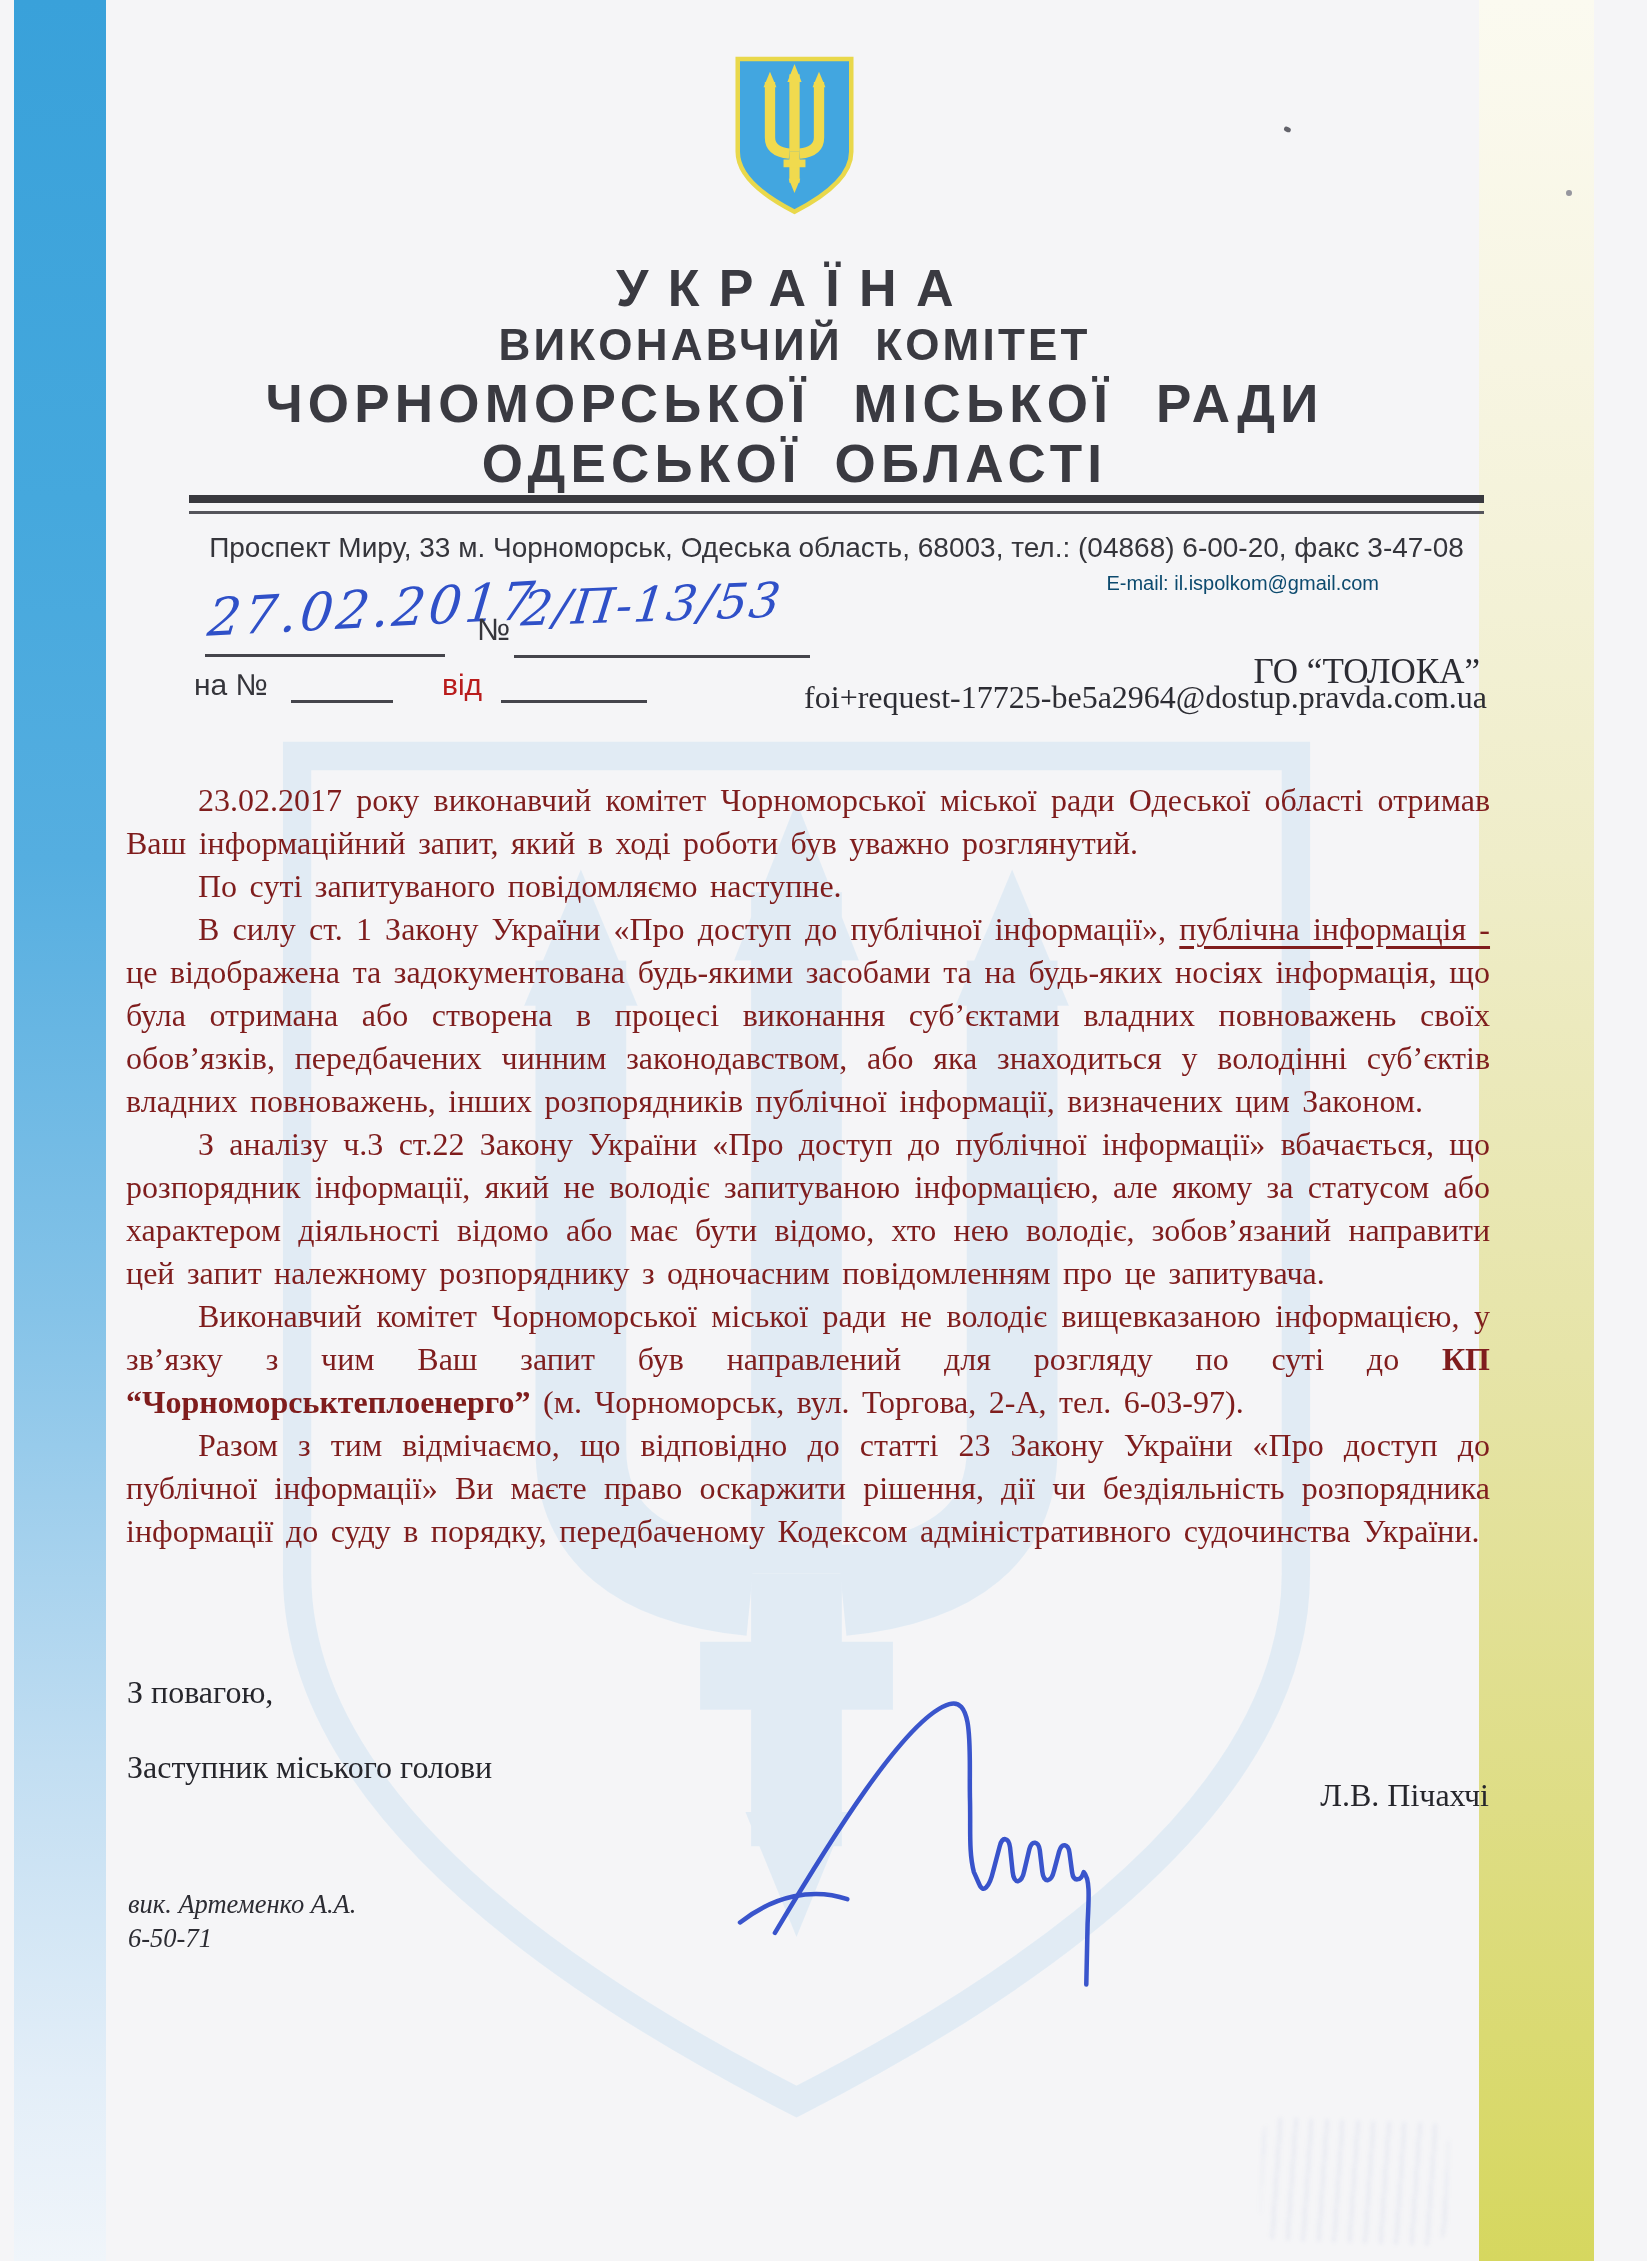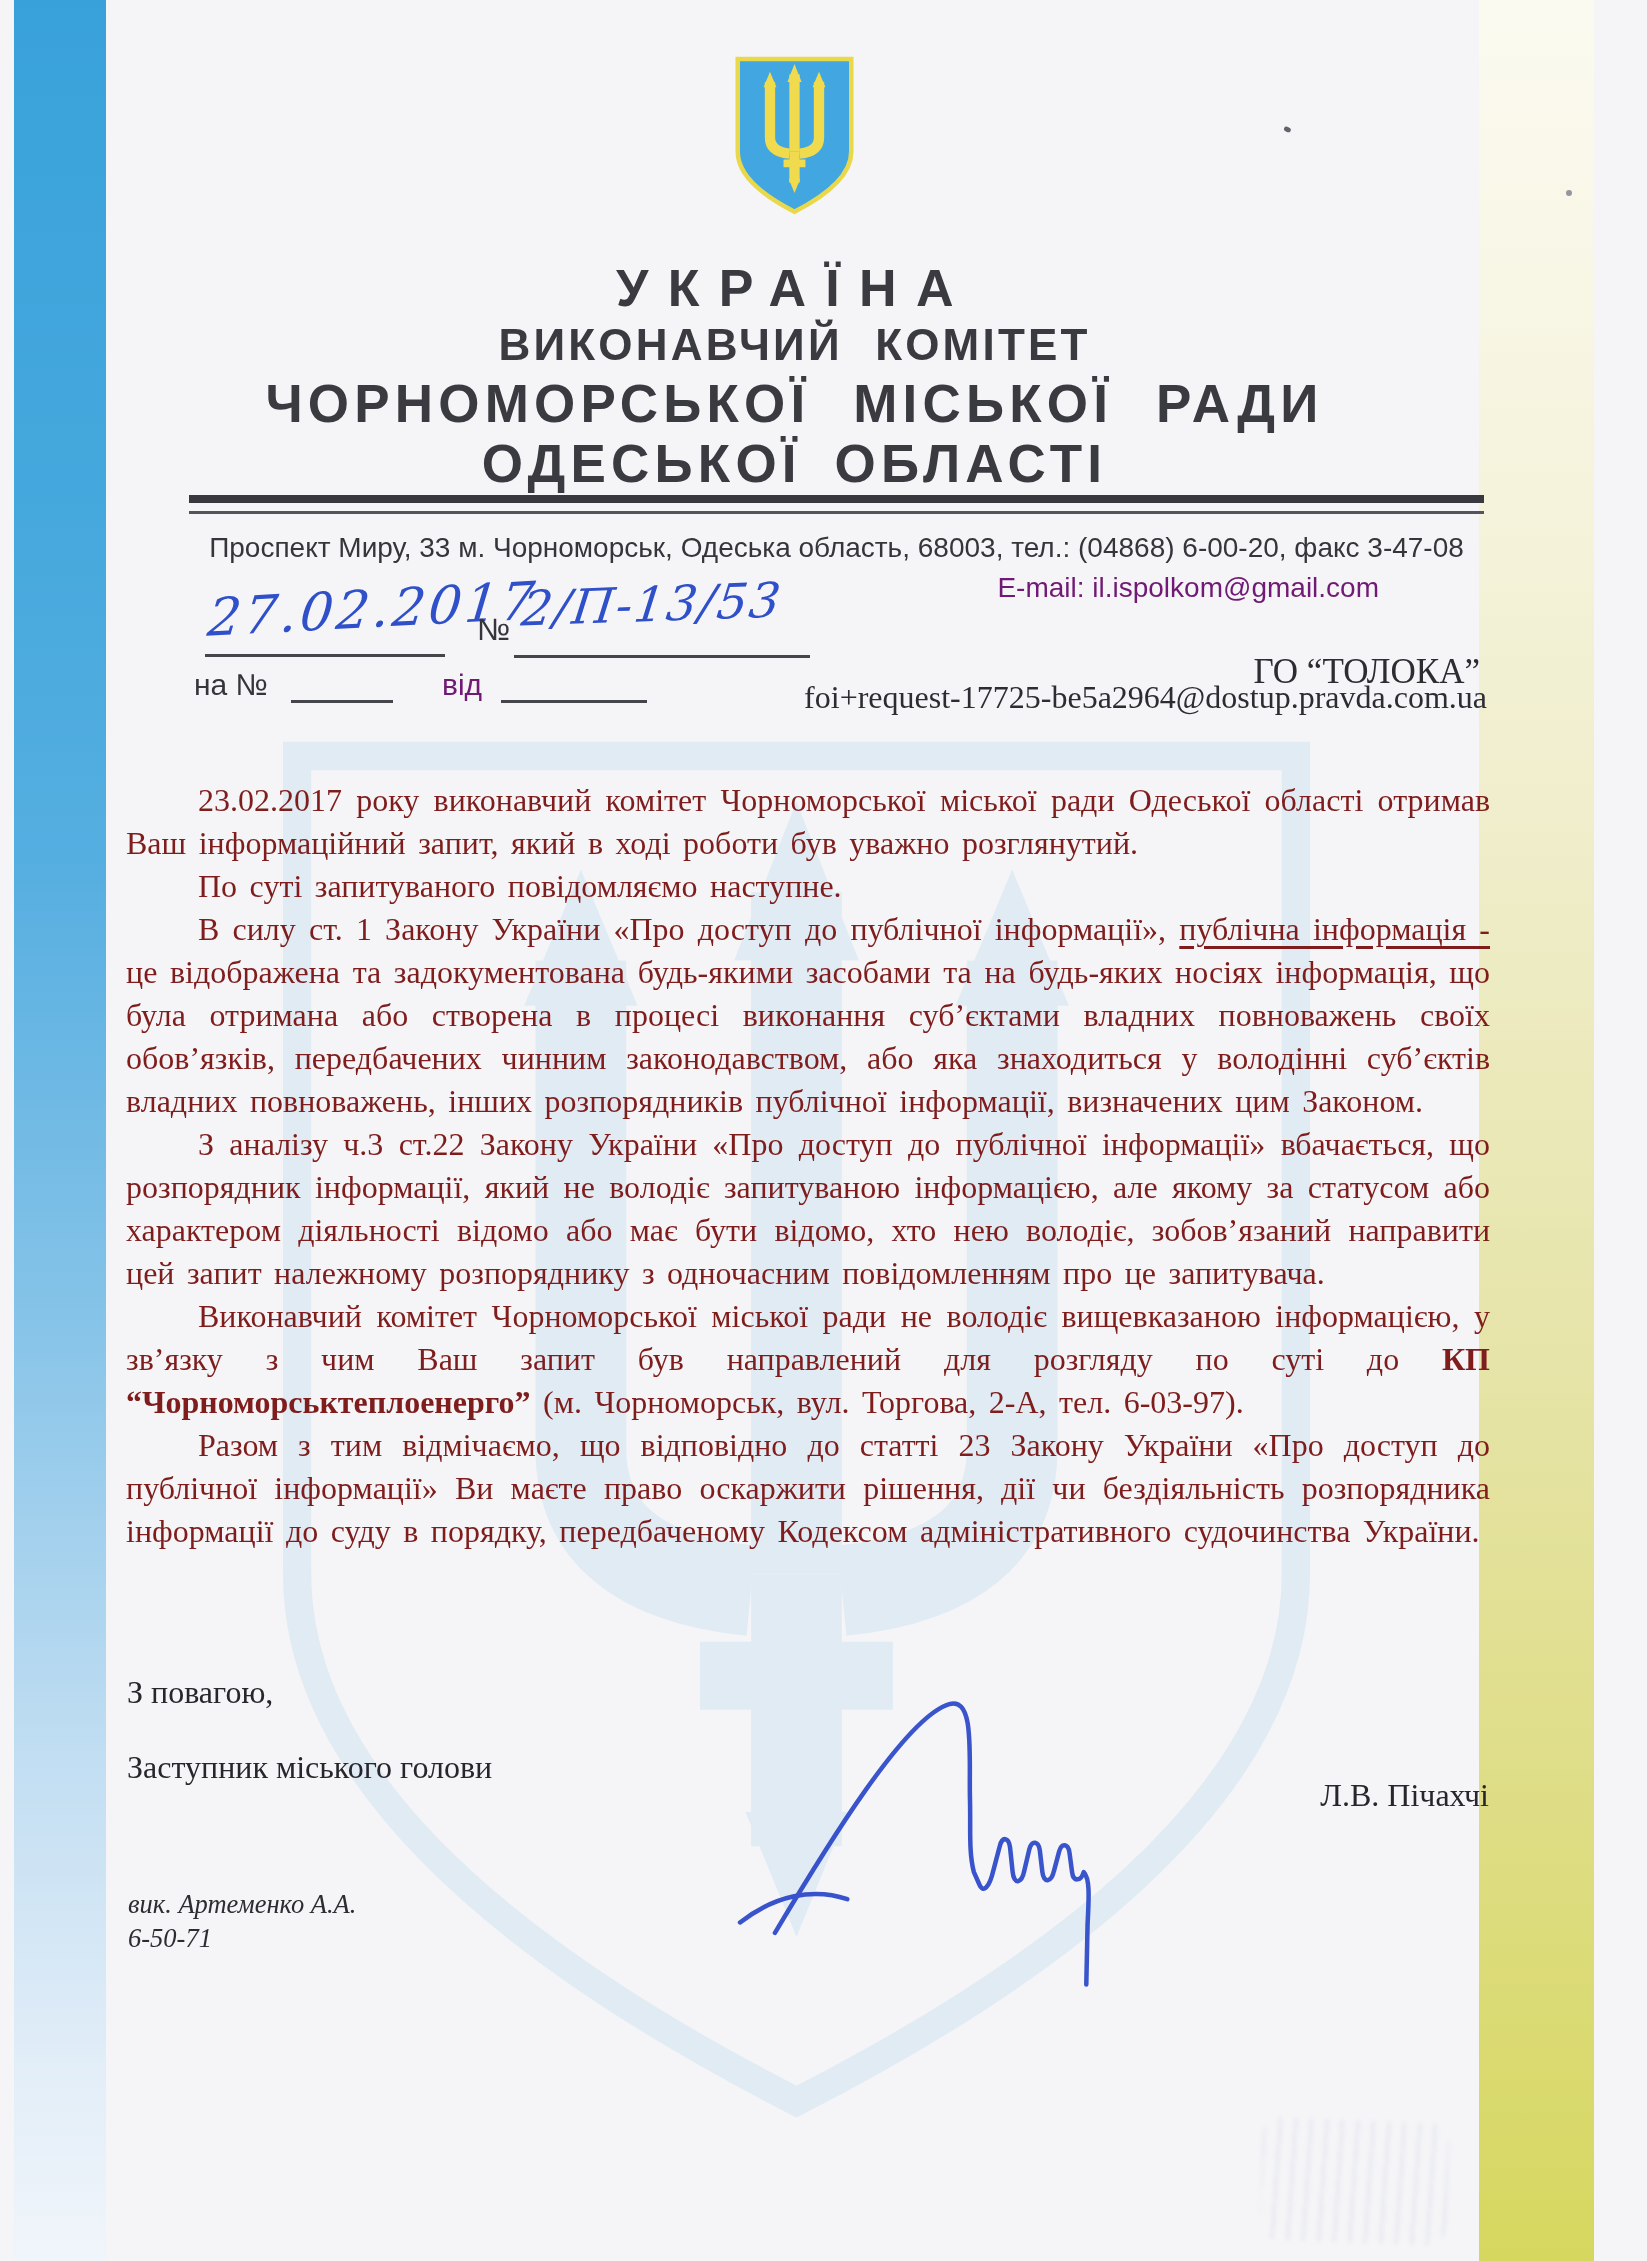--- a/index.html
+++ b/index.html
@@ -34,37 +34,37 @@
   .h-council{top:377px;font-size:53px;letter-spacing:5.2px;word-spacing:23px;text-align:center;}
   .h-region{top:437px;font-size:53px;letter-spacing:5.2px;word-spacing:13px;}
   .rule-thick{position:absolute;left:189px;top:495px;width:1295px;height:7.8px;background:#38383e;}
   .rule-thin{position:absolute;left:189px;top:511px;width:1295px;height:3.2px;background:#54545b;}
   .addr{
     position:absolute;left:189px;top:532px;width:1295px;text-align:center;
     font-family:"Liberation Sans",sans-serif;font-size:28px;color:#35353b;white-space:nowrap;
   }
   .lh-email{
     position:absolute;right:268px;top:572px;
-    font-family:"Liberation Sans",sans-serif;font-size:28px;color:#701a75;
+    font-family:"Liberation Sans",sans-serif;font-size:20px;color:#0c4a6e;
   }
   
   .hw{font-family:"DejaVu Serif",serif;font-style:italic;color:#2f50c8;white-space:nowrap;}
   .hw-date{position:absolute;left:208px;top:579px;font-size:52px;letter-spacing:3.2px;
     transform:rotate(-3deg) skewX(-9deg);}
   .hw-number{position:absolute;left:522px;top:576px;font-size:48px;letter-spacing:1.9px;
     transform:rotate(-2deg) skewX(-9deg);}
   .blank{position:absolute;height:2.6px;background:#45454c;}
   .bl-date{left:205px;top:654px;width:240px;}
   .bl-number{left:514px;top:655px;width:296px;}
   .no-label{position:absolute;left:477px;top:612px;font-family:"Liberation Sans",sans-serif;
     font-size:31px;color:#35353b;}
   .na-label{position:absolute;left:194px;top:668px;font-family:"Liberation Sans",sans-serif;
     font-size:30px;color:#35353b;}
   .vid-label{position:absolute;left:442px;top:668px;font-family:"Liberation Sans",sans-serif;
-    font-size:30px;color:#701a75;}
+    font-size:30px;color:#b91c1c;}
   .bl-na{left:291px;top:700px;width:102px;}
   .bl-vid{left:501px;top:700px;width:146px;}
   
   .rcpt-org{position:absolute;right:167px;top:634px;font-size:35px;color:#2c2c33;margin-top:18px;}
   .rcpt-email{position:absolute;right:160px;top:679px;font-size:32px;color:#2c2c33;}
   
   .bodytext{
     position:absolute;left:126px;top:779px;width:1364px;
     font-size:32px;line-height:43px;text-align:justify;color:#7f1d1d;
   }

